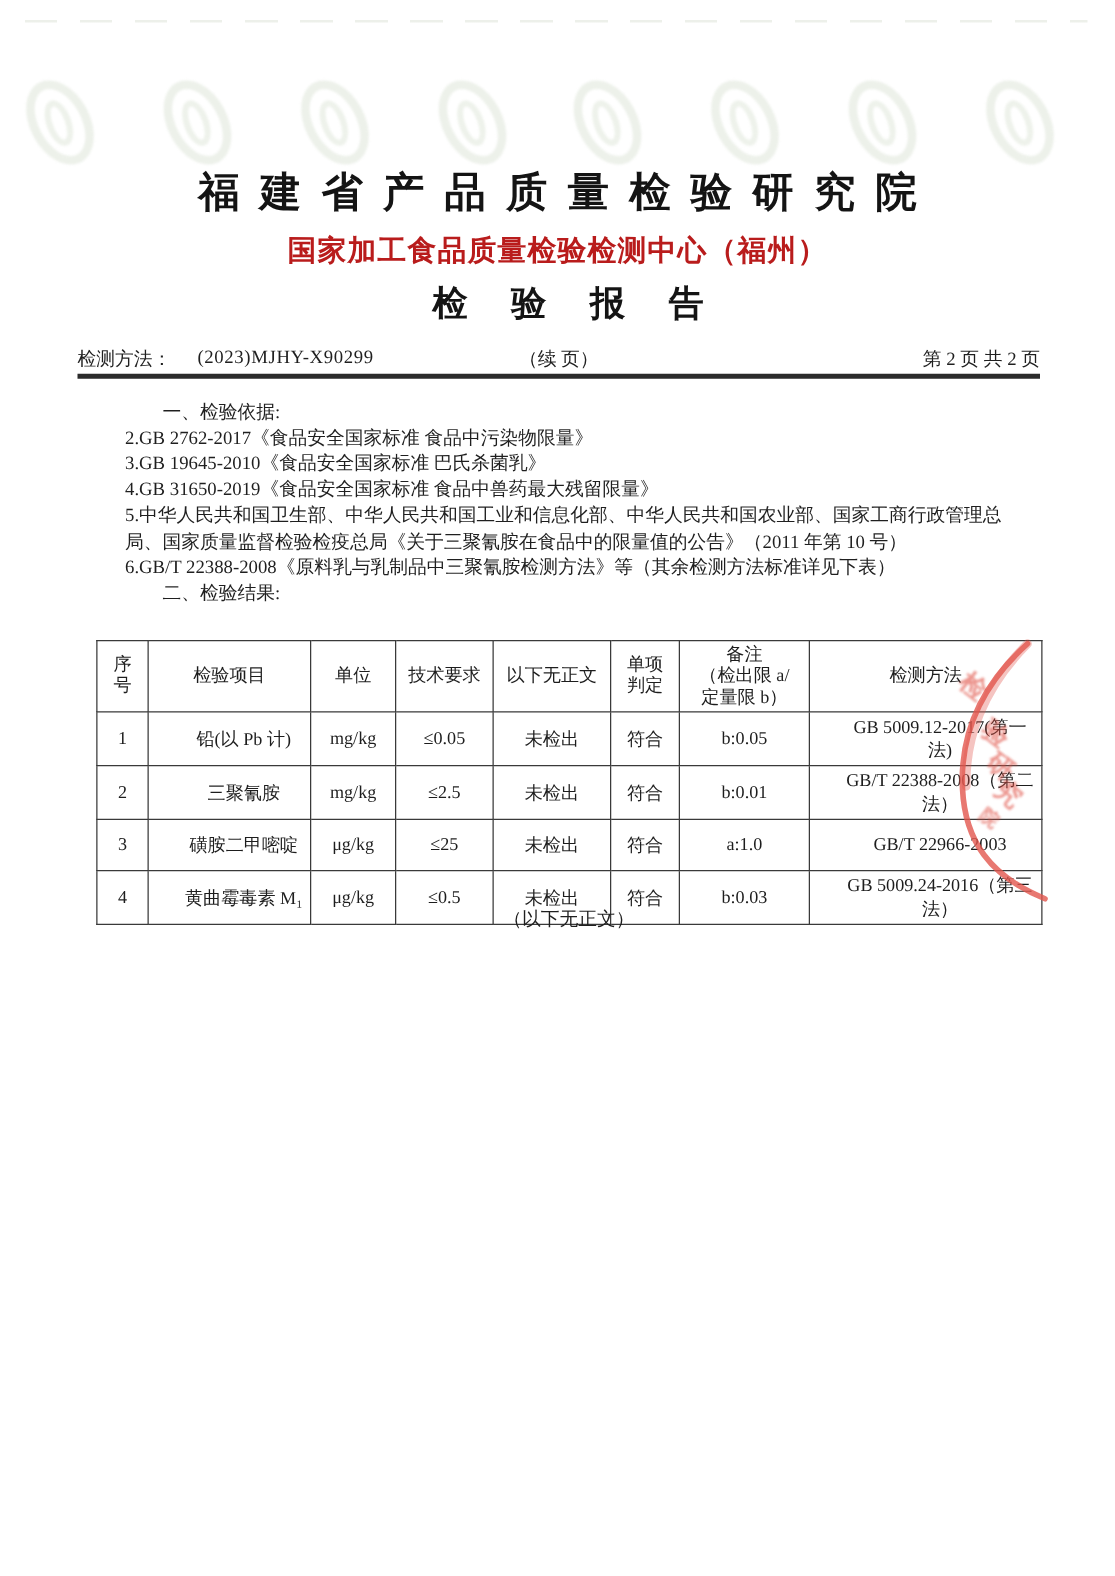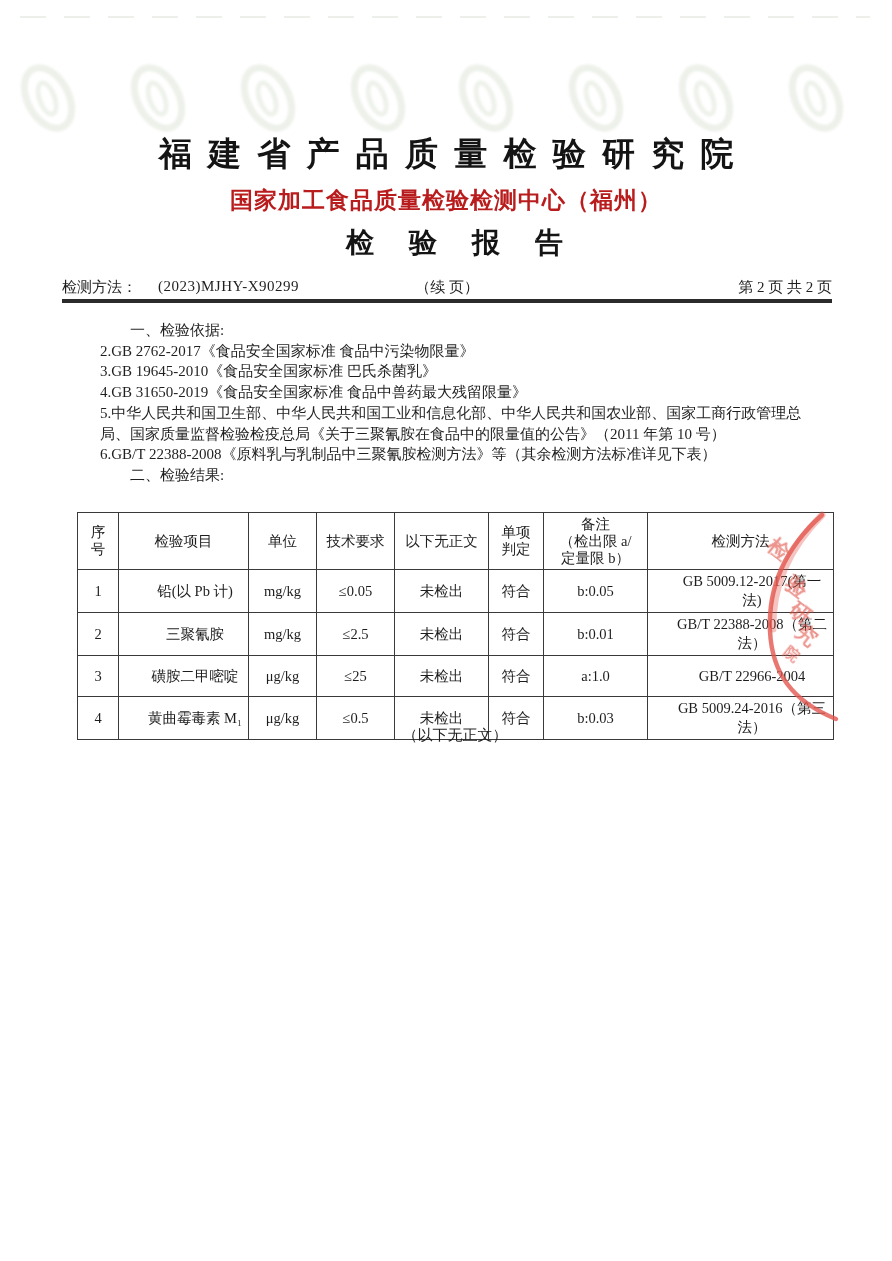--- a/index.html
+++ b/index.html
@@ -162,21 +162,21 @@
         <td class="al">GB/T 22388-2008（第二法）</td>
       </tr>
       <tr>
         <td>3</td>
         <td class="al">磺胺二甲嘧啶</td>
         <td>μg/kg</td>
         <td>≤25</td>
         <td>未检出</td>
         <td>符合</td>
         <td>a:1.0</td>
-        <td class="al">GB/T 22966-2004</td>
+        <td class="al">GB/T 22966-2003</td>
       </tr>
       <tr>
         <td>4</td>
         <td class="al">黄曲霉毒素 M₁</td>
         <td>μg/kg</td>
         <td>≤0.5</td>
         <td>未检出</td>
         <td>符合</td>
         <td>b:0.03</td>
         <td class="al">GB 5009.24-2016（第三法）</td>

